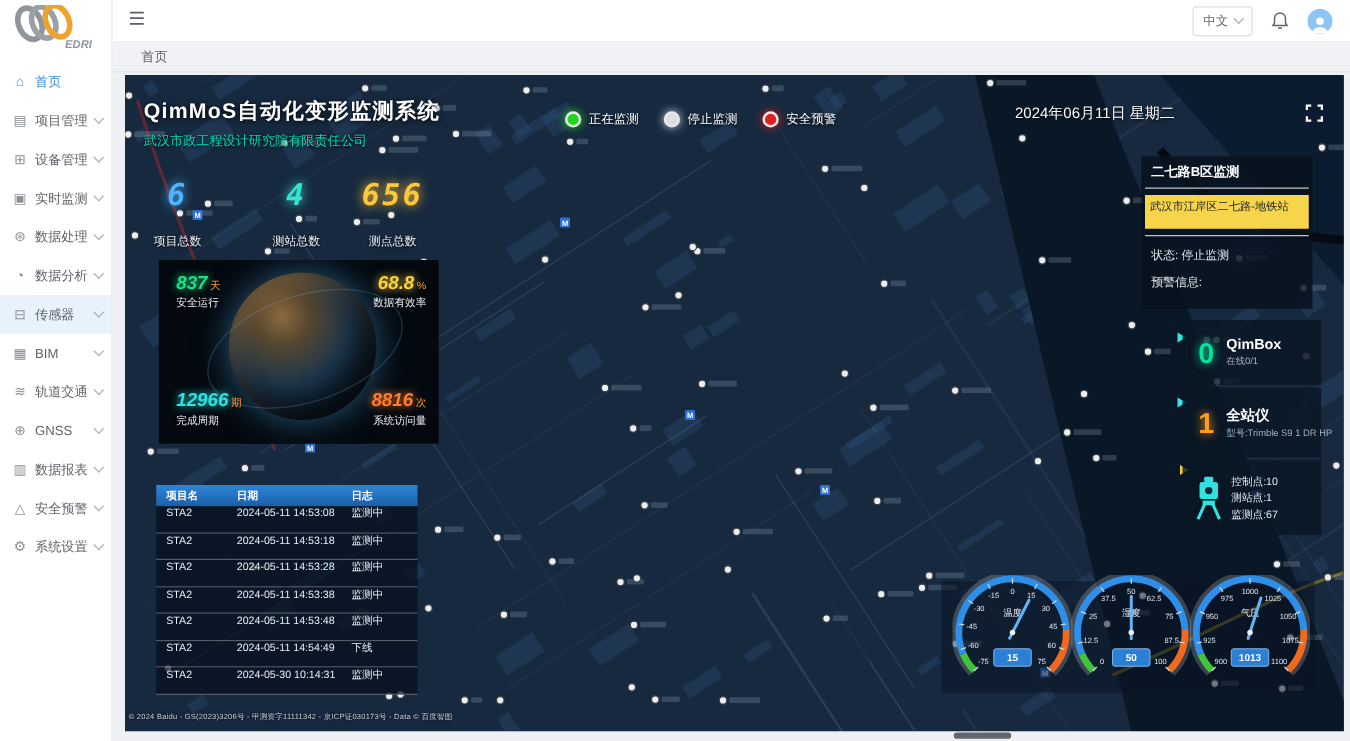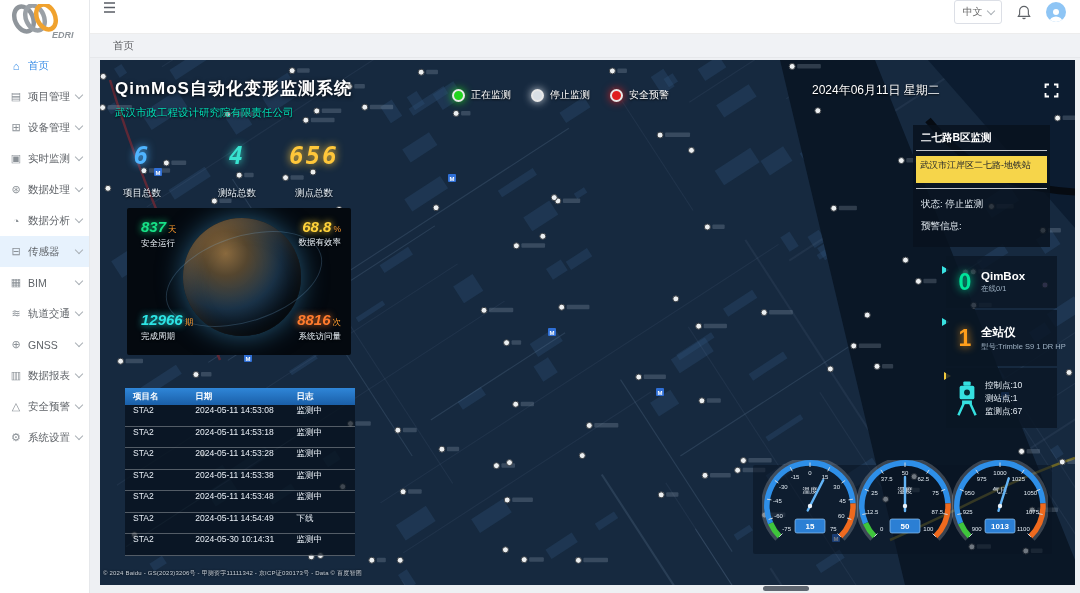--- a/index.html
+++ b/index.html
@@ -11,21 +11,21 @@
   .logo{height:46px;display:flex;align-items:flex-start;padding:4px 4px 0 8px}
   .side-item{display:flex;align-items:center;height:31px;padding:0 7px 0 9px;font-size:10.5px;color:#5f6368;cursor:pointer}
   .side-item .mi{width:14px;font-size:11px;color:#8a9096;margin-right:5px;text-align:center;flex:none}
   .side-item .lbl{flex:1;white-space:nowrap}
   .chev{width:5px;height:5px;border-right:1.2px solid #aab0b6;border-bottom:1.2px solid #aab0b6;transform:rotate(45deg);flex:none;margin-top:-3px}
   .side-item.active{color:#3a8ee6}
   .side-item.active .mi{color:#3a8ee6}
   .side-item.highlight{background:#e7f2fd}
 
   
-  .topbar{position:absolute;left:90px;top:0;width:990px;height:34px;background:#fff;border-bottom:1px solid #ededed;display:flex;align-items:flex-start;justify-content:space-between;padding:0 14px 0 12px;box-sizing:border-box;z-index:8}
+  .topbar{position:absolute;left:90px;top:0;width:990px;height:34px;background:#fff;border-bottom:1px solid #ededed;display:flex;align-items:center;justify-content:space-between;padding:0 14px 0 12px;box-sizing:border-box;z-index:8}
   .top-right{display:flex;align-items:center;gap:15px}
   .lang{min-width:46px;height:22px;border:1px solid #dcdfe6;border-radius:3px;font-size:10px;color:#666;display:flex;align-items:center;justify-content:center;gap:5px;cursor:pointer;background:#fff}
   .avatar{width:20px;height:20px;border-radius:50%;background:#8ec5f5;overflow:hidden;display:flex;align-items:flex-end;justify-content:center;cursor:pointer}
   .tabbar{position:absolute;left:90px;top:34px;width:990px;height:24px;background:#f0f2f5;border-bottom:1px solid #e6e8eb;display:flex;align-items:center;padding-left:23px;box-sizing:border-box;z-index:8}
   .tab{font-size:10.5px;color:#606266;cursor:pointer}
 
   
   .content{position:absolute;left:90px;top:58px;width:990px;height:535px;background:#eef0f3}
   .map{position:absolute;left:10px;top:2px;width:975px;height:525px;background:#15283e;overflow:hidden}
   #map-svg{position:absolute;left:0;top:0}
@@ -46,21 +46,21 @@
   .globe{position:absolute;left:56px;top:10px;width:118px;height:118px;border-radius:50%;
     background:radial-gradient(circle at 36% 30%, #8a6a3e 0%, #55462f 20%, #1d3850 50%, #0b1b2b 78%);
     box-shadow:0 0 26px rgba(70,170,230,.5), inset -10px -12px 28px rgba(0,0,0,.75), inset 6px 8px 18px rgba(255,170,80,.25)}
   .orbit{position:absolute;left:36px;top:28px;width:160px;height:84px;border:1px solid rgba(130,190,235,.22);border-radius:50%;transform:rotate(-18deg)}
   .earth-item{position:absolute;z-index:2}
   .e-val{font-family:Liberation Sans, sans-serif;font-weight:bold;font-style:italic;font-size:15px;text-shadow:0 0 7px currentColor}
   .e-unit{font-size:8.5px;color:#ff9b2d;font-style:normal;font-weight:normal;margin-left:2px;text-shadow:none}
   .e-lbl{font-size:8.5px;color:#e9f1f8;margin-top:2px;text-shadow:0 1px 2px #000}
   .tl{left:14px;top:10px}.tr{right:10px;top:10px;text-align:right}.bl{left:14px;bottom:12px}.br{right:10px;bottom:12px;text-align:right}
 
-  .log-table{position:absolute;left:25px;top:328px;width:230px;z-index:3;font-size:8.5px}
+  .log-table{position:absolute;left:25px;top:328px;width:209px;z-index:3;font-size:8.5px}
   .lt-head{display:flex;align-items:center;height:17px;background:linear-gradient(#2f86d8,#1a5fa8);color:#fff;font-weight:bold}
   .lt-row{display:flex;height:20.5px;background:rgba(7,17,29,.76);border-bottom:1px solid rgba(255,255,255,.3);color:#e9eff6;cursor:pointer}
   .c0{width:72px;padding-left:8px;box-sizing:border-box}.c1{width:104px}.c2{width:60px}
 
   .station{position:absolute;left:813px;top:65px;width:137px;height:122px;background:rgba(8,18,30,.84);z-index:3;box-sizing:border-box;padding:6px 3px 0 3px}
   .station-title{font-size:10.5px;color:#fff;padding-left:5px;font-weight:bold}
   .station .rule{border:0;border-top:1px solid rgba(255,255,255,.75);margin:5px 0}
   .station-box{background:#f6d54a;color:#20242a;font-size:9px;padding:3px 4px;height:21px;cursor:pointer}
   .station-line{font-size:9.5px;color:#e2eaf1;padding-left:5px;margin-top:9px}
 

